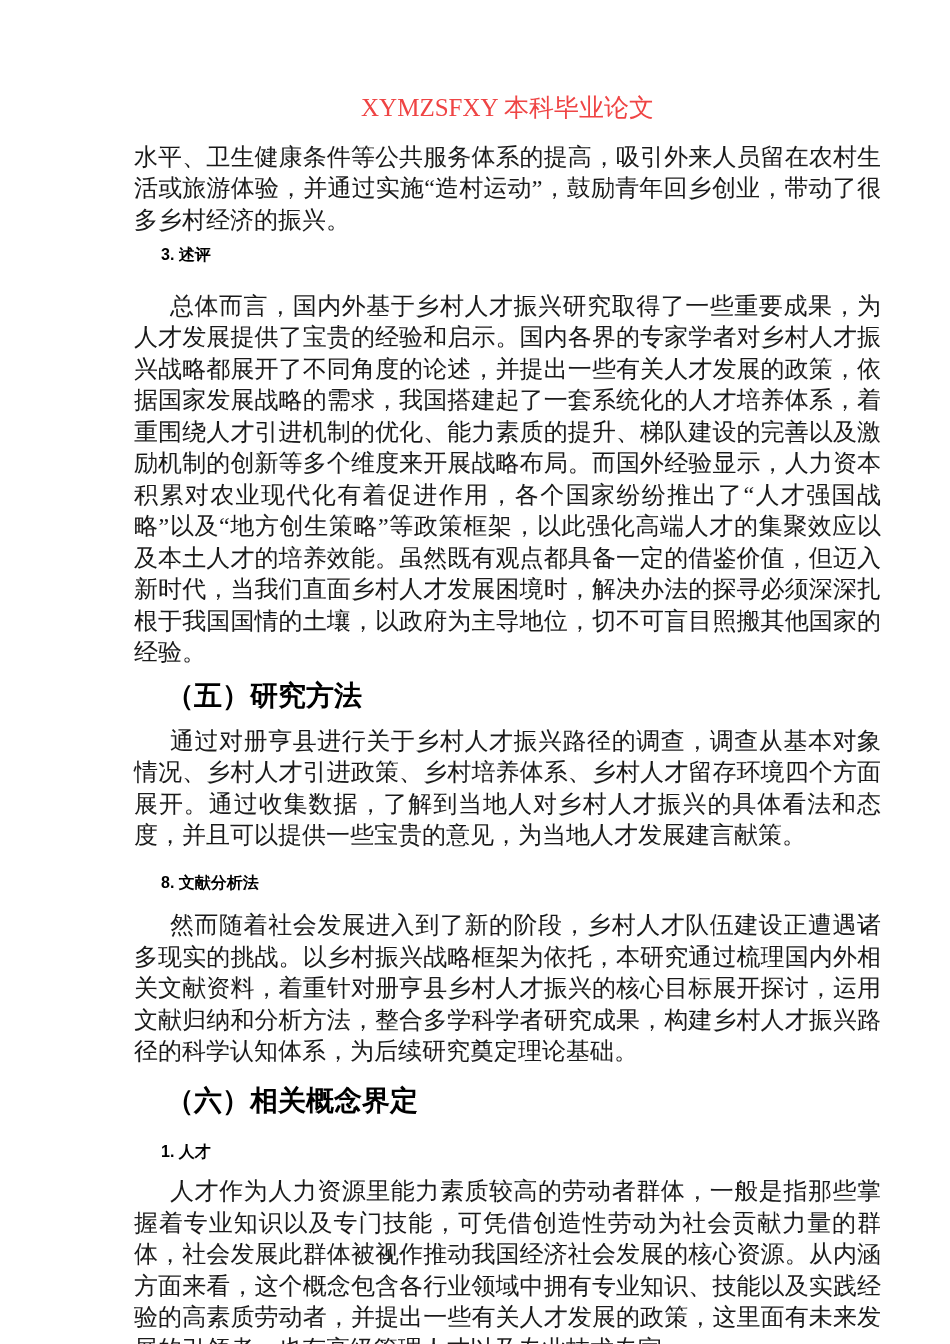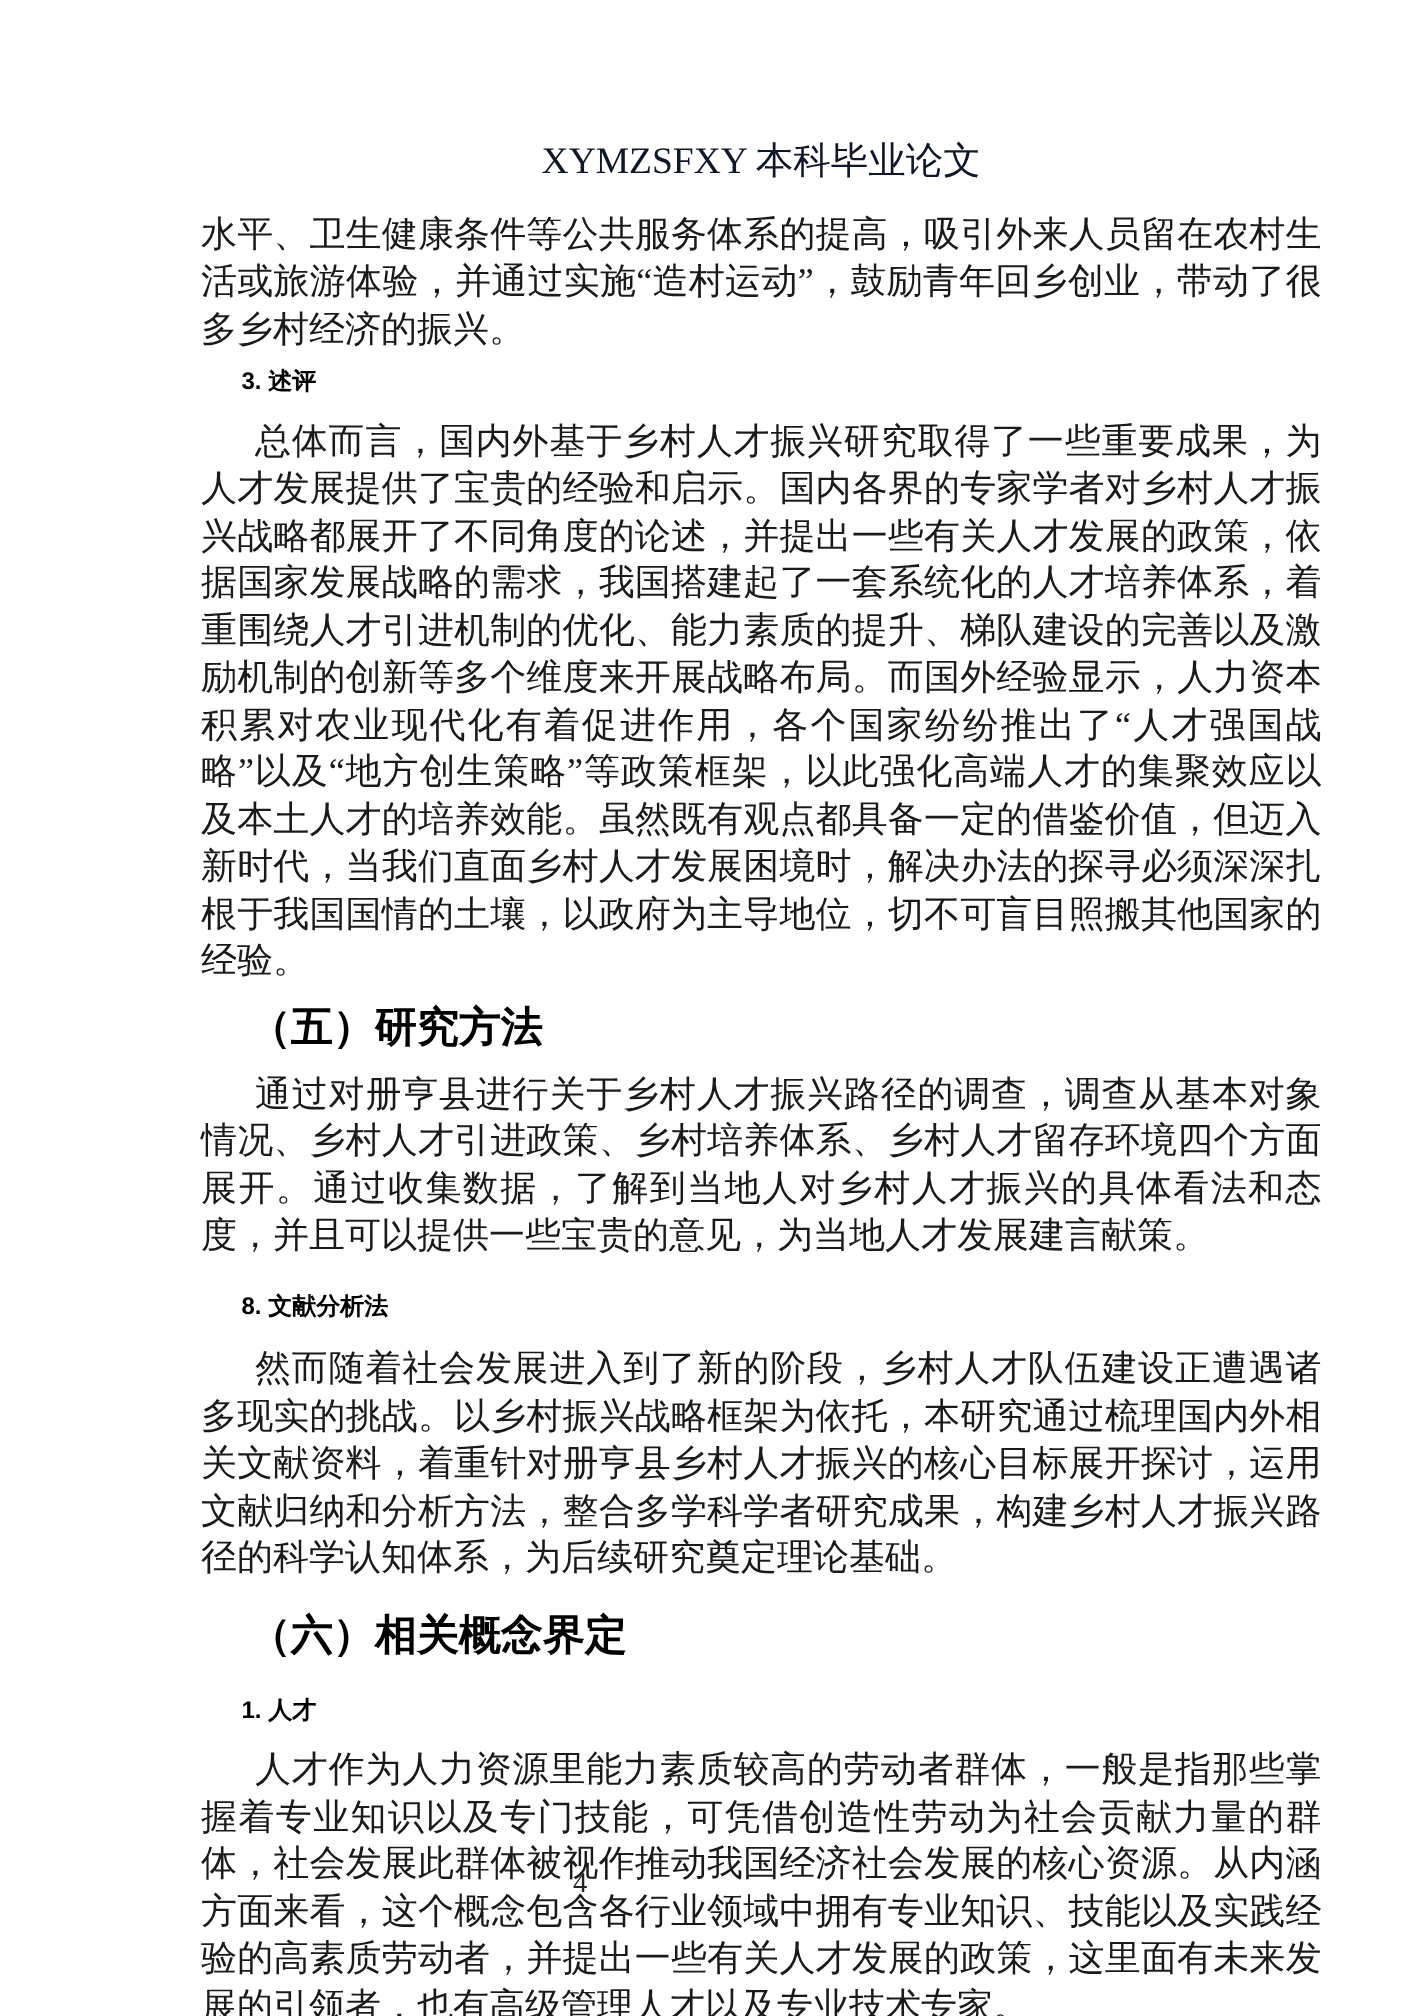--- a/index.html
+++ b/index.html
@@ -22,21 +22,21 @@
     top: 0;
     width: 747px;
     padding-top: 92px;
   }
   .doc-title {
     margin: 0;
     text-align: center;
     font-size: 25px;
     line-height: 32px;
     font-weight: 400;
-    color: #0f172a;
+    color: #ef4444;
     font-family: "Liberation Serif", "DejaVu Serif", serif;
     white-space: nowrap;
   }
   .para {
     margin: 0;
     font-size: 24px;
     line-height: 31.5px;
     text-align: justify;
     text-align-last: left;
     text-indent: 36px;
@@ -57,26 +57,26 @@
     margin: 0 0 0 32px;
     font-family: "Liberation Sans", "DejaVu Sans", sans-serif;
     font-weight: 700;
     font-size: 28px;
     line-height: 32px;
     color: #000000;
   }
   
   .mt-p1   { margin-top: 17.5px; }
   .mt-h3   { margin-top: 5.5px;  }
-  .mt-p2   { margin-top: 12px; }
+  .mt-p2   { margin-top: 23px; }
   .mt-h5   { margin-top: 11.5px; }
   .mt-hq   { margin-top: 17px;   }
   .mt-p3   { margin-top: 13.5px; }
   .mt-hl   { margin-top: 18.5px; }
-  .mt-p4   { margin-top: 14px; font-family: Liberation Mono, monospace;   }
+  .mt-p4   { margin-top: 14px;   }
   .mt-h6   { margin-top: 17px;    }
   .mt-ht   { margin-top: 22px;   }
   .mt-p5   { margin-top: 11.5px; }
   .page-number {
     position: absolute;
     left: 382px;
     top: 1244px;
     font-size: 19px;
     line-height: 23px;
     color: #222222;

